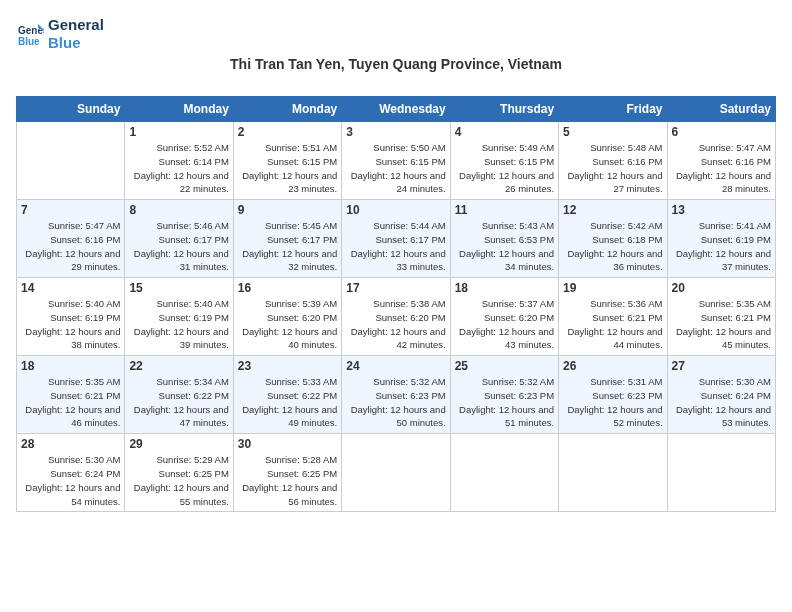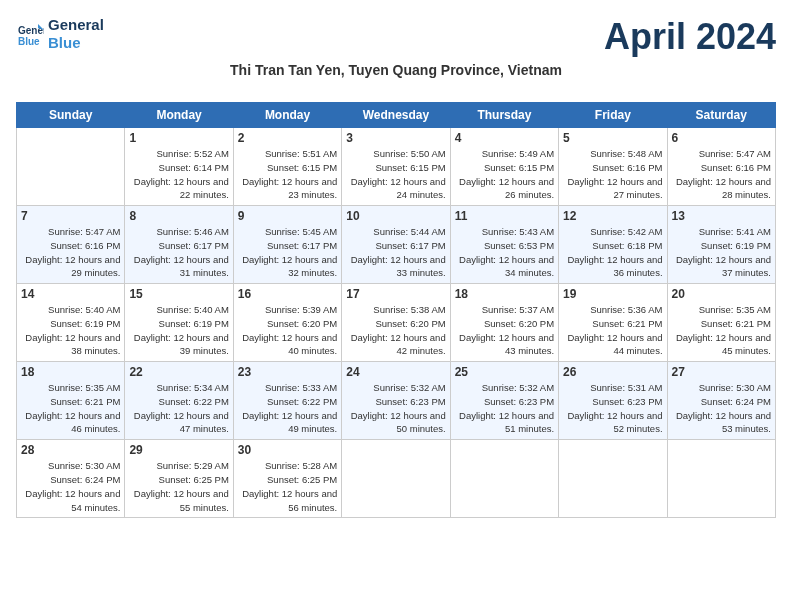--- a/index.html
+++ b/index.html
@@ -47,22 +47,22 @@
       margin-bottom: 24px;
       font-weight: bold;
     }
     table {
       width: 100%;
       border-collapse: collapse;
     }
     th {
       background-color: #2e6db4;
       color: #fff;
-      text-align: center;
-      padding: 5px 18px;
+      text-align: right;
+      padding: 5px 4px;
       font-size: 12px;
       border: 1px solid #2e6db4;
     }
     td {
       border: 1px solid #ccc;
       vertical-align: top;
       padding: 3px 4px;
       font-size: 10px;
       color: #333;
       width: calc(100% / 7);
@@ -102,21 +102,20 @@
       <text x="2" y="25" font-size="10" font-weight="bold" fill="#3a8fd4">Blue</text>
       <polygon points="22,4 28,10 22,8" fill="#3a8fd4"></polygon>
     </svg>
     <div>
       <div class="logo-text">
         <span style="color:#1a3a5c">General</span><br>
         <span style="color:#3a8fd4">Blue</span>
       </div>
     </div>
   </div>
-  <div class="calendar-title">April 2024</div>
 </div>
 
 <div class="subtitle">Thi Tran Tan Yen, Tuyen Quang Province, Vietnam</div>
 
 <table>
   <thead>
     <tr>
     <th>Sunday</th>
         <th>Monday</th>
         <th>Monday</th>

